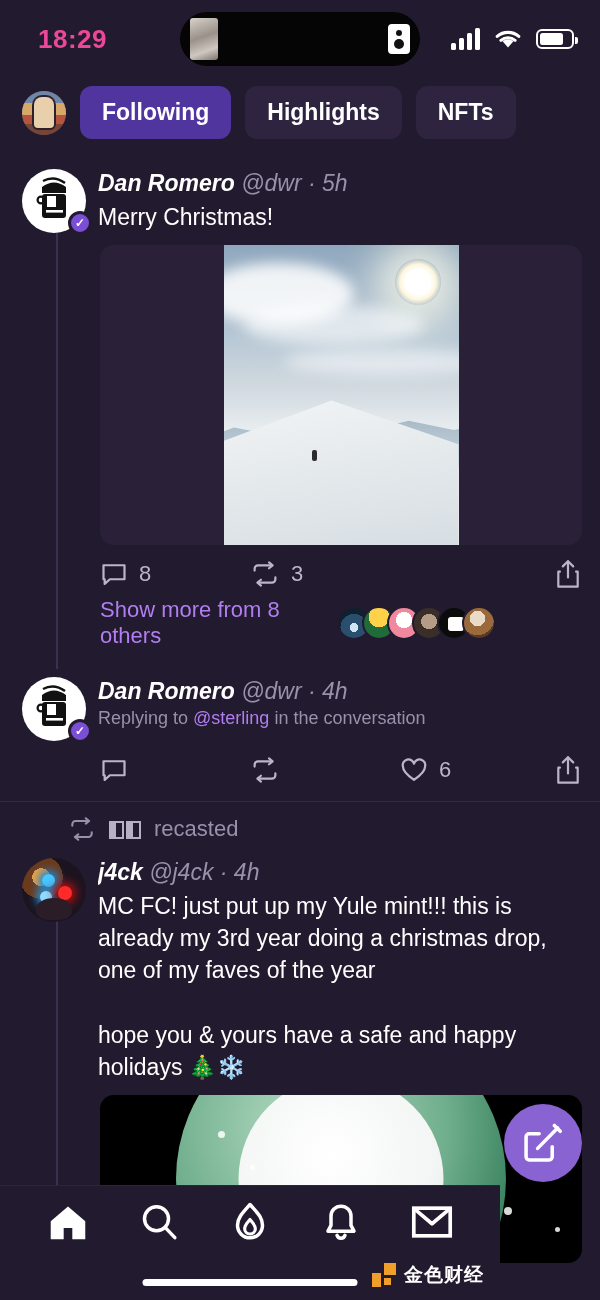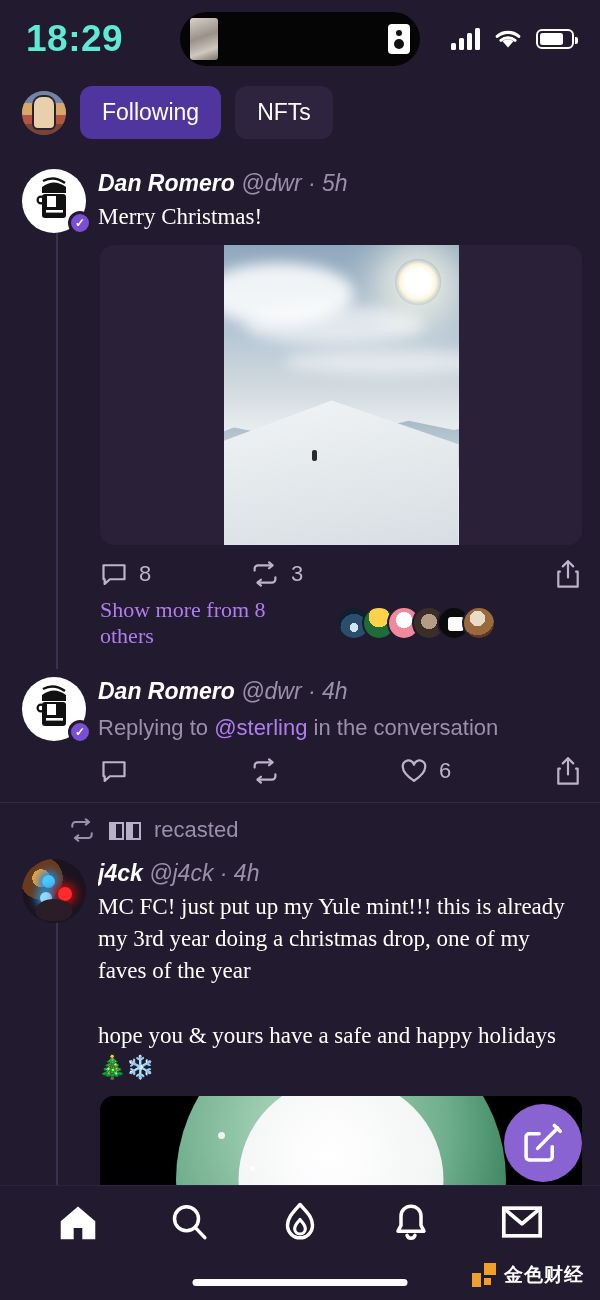--- a/index.html
+++ b/index.html
@@ -15,22 +15,22 @@
 
   
   .statusbar {
     height:78px;
     display:flex; align-items:center;
     position:relative;
     padding:0 26px;
     background:#221a2e;
   }
   .status-time {
-    font-size:37px; font-weight:600; letter-spacing:.5px;
-    color:#5eead4; width:150px;
+    font-size:26px; font-weight:600; letter-spacing:.5px;
+    color:#ec4899; width:150px;margin-left:12px;
   }
   .dynamic-island {
     position:absolute; left:50%; top:12px;
     transform:translateX(-50%);
     width:240px; height:54px; border-radius:27px;
     background:#050505;
     display:flex; align-items:center; justify-content:space-between;
     padding:0 10px;
     overflow:hidden;
   }
@@ -80,21 +80,21 @@
     content:""; position:absolute; inset:0;
     background:linear-gradient(180deg,#6f86a8 0 28%,#d8a86a 28% 55%,#b5553f 55% 75%,#7a4432 75% 100%);
   }
   .me-avatar::after {
     content:""; position:absolute; left:28%; top:14%;
     width:44%; height:72%; border-radius:8px 8px 4px 4px;
     background:#e9d0ad; box-shadow:0 0 0 2px #2b2030;
   }
   .tab {
     border-radius:12px; padding:13px 22px;
-    font-size:23px; font-weight:400; color:#fff;
+    font-size:23px; font-weight:700; color:#fff;
     background:#2e2440; white-space:nowrap;
     border:none; font-family:inherit;
   }
   .tab.active { background:#50359e; }
 
   
   .feed { background:#221a2e; }
   .post { position:relative; padding:0 0 0 0; }
   .post-divider { height:1px; background:#332a44; }
 
@@ -139,26 +139,26 @@
   }
 
   .post-body { flex:1; min-width:0; padding-left:8px; }
   .name-row {
     font-size:23px; line-height:1.25;
     white-space:nowrap; overflow:hidden;font-style:italic;
   }
   .display-name { font-weight:700; color:#fff; }
   .handle, .dot, .time { color:#9a90ab; font-weight:400; }
   .replying {
-    font-size:22px; color:#9a90ab; line-height:1.3; margin-top:8px;
+    font-size:18px; color:#9a90ab; line-height:1.3; margin-top:1px;
   }
   .mention { color:#b07ef0; }
   .post-text {
     font-size:23px; line-height:1.4; color:#fff;
-    margin-top:3px; white-space:pre-wrap; word-wrap:break-word;font-family:Liberation Serif, serif;
+    margin-top:3px; white-space:pre-wrap; word-wrap:break-word;
   }
 
   
   .media-card {
     margin:12px 18px 0 100px;
     background:#2a2138;
     border-radius:14px; overflow:hidden;
     height:300px;
     display:flex; align-items:center; justify-content:center;
   }
@@ -232,21 +232,21 @@
     color:#bdb4cb; font-size:22px;
     width:150px;
   }
   .action.share { width:auto; margin-left:auto; }
   .action svg { display:block; }
 
   .showmore-row {
     display:flex; align-items:center; gap:14px;
     padding:2px 18px 14px 100px;
   }
-  .showmore-text { color:#b07ef0; font-size:22px;font-family:Liberation Serif, serif; }
+  .showmore-text { color:#b07ef0; font-size:22px; }
   .avatar-stack { display:flex; margin-left:auto; padding-right:86px; }
   .mini {
     width:34px; height:34px; border-radius:50%;
     border:2px solid #221a2e; margin-left:-9px;
     overflow:hidden; position:relative;
   }
   .mini:first-child { margin-left:0; }
   .m1 { background:radial-gradient(circle at 50% 65%,#cfe6f5 0 18%,#2a4e6e 18% 55%,#10202e 55% 100%); }
   .m2 { background:radial-gradient(circle at 50% 30%,#ffd24a 0 40%,#1f6b3a 40% 100%); }
   .m3 { background:radial-gradient(circle at 50% 40%,#ffffff 0 34%,#f0889e 34% 100%); }
@@ -271,21 +271,21 @@
   .fab {
     position:absolute; right:18px; bottom:118px;
     width:78px; height:78px; border-radius:50%;
     background:#8a63d2;
     display:flex; align-items:center; justify-content:center;
     border:none; z-index:20;
   }
 
   
   .bottom {
-    position:absolute; left:0; bottom:0; width:600px;
+    position:absolute; left:0; bottom:0; width:500px;
     background:#221a2e; z-index:25;
   }
   .navbar {
     height:72px; display:flex; align-items:center;
     justify-content:space-around; padding:0 22px;
     border-top:1px solid #2c2340;
   }
   .nav-item { display:flex; align-items:center; justify-content:center; width:78px; height:60px; }
   .home-bar-area { height:43px; position:relative; }
   .home-indicator {
@@ -329,20 +329,21 @@
     </svg>
     <div class="battery">
         <i></i>
       </div>
   </div>
 </div>
 
 <div class="header">
   <div class="me-avatar"></div>
   <button class="tab active">Following</button>
+  <button class="tab">Highlights</button>
   <button class="tab">NFTs</button>
 </div>
 
 <div class="feed">
 
   <div class="post">
     <div class="thread-line"></div>
     <div class="post-head">
       <div class="avatar-wrap">
         <div class="avatar avatar-dwr">

